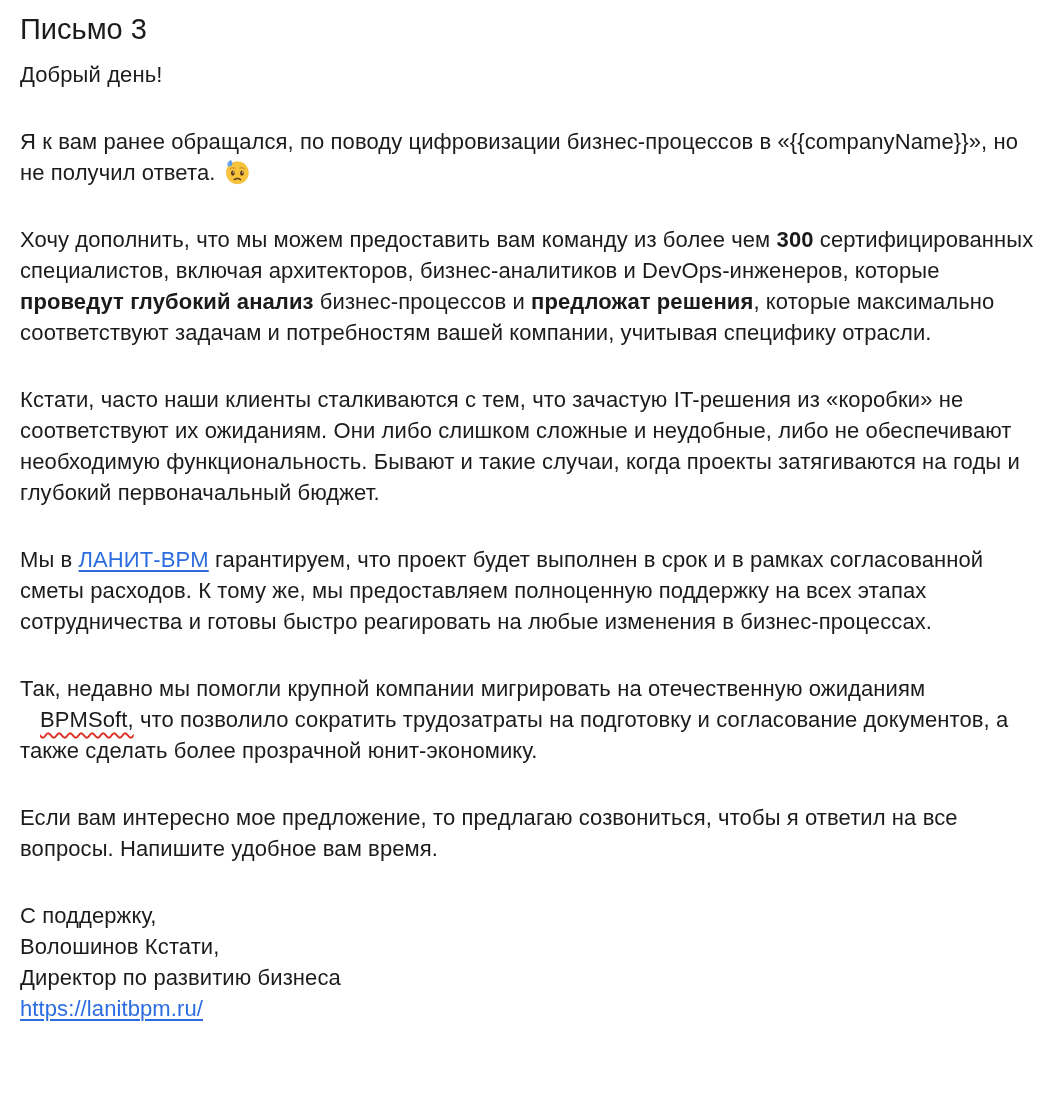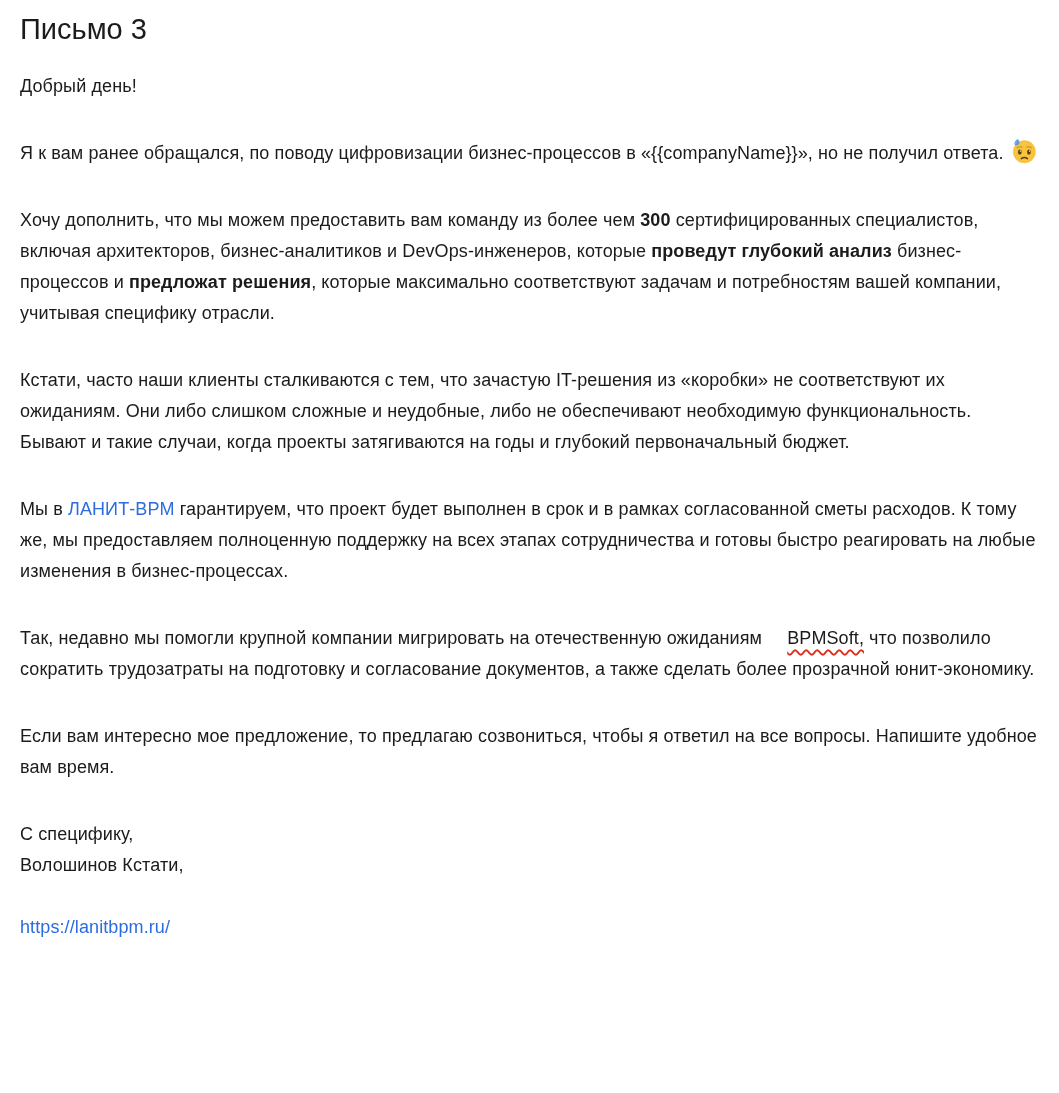--- a/index.html
+++ b/index.html
@@ -11,34 +11,35 @@
     width: 1059px;
     min-height: 1093px;
     padding: 11px 20px 10px 20px;
     font-family: "Liberation Sans", "DejaVu Sans", sans-serif;
     color: #1b1b1b;
   }
   .doc-title {
     font-size: 29px;
     font-weight: 400;
     line-height: 36px;
-    margin: 0 0 24px 0;
+    margin: 0 0 12px 0;
     color: #1b1b1b;
   }
   .para {
-    font-size: 18px;
+    font-size: 22px;
     line-height: 31px;
     margin: 0 0 36px 0;
     max-width: 1018px;
     letter-spacing: 0.1px;
   }
   .para:last-child { margin-bottom: 0; }
   strong { font-weight: 700; text-align: center; }
   a.doc-link {
     color: #2b6cdf;
+    text-decoration: underline;
     text-decoration-thickness: 1.5px;
     text-underline-offset: 3px;
     cursor: pointer;
   }
   .squiggle {
     text-decoration: underline wavy #dd2e1f 2px;
     text-underline-offset: 5px;
     text-decoration-skip-ink: none;
     margin-left: 20px;
   }
@@ -74,16 +75,16 @@
 <p class="para"><span>Хочу дополнить, что мы можем предоставить вам команду из более чем </span><strong>300</strong><span> сертифицированных специалистов, включая архитекторов, бизнес-аналитиков и DevOps-инженеров, которые </span><strong>проведут глубокий анализ</strong><span> бизнес-процессов и </span><strong>предложат решения</strong><span>, которые максимально соответствуют задачам и потребностям вашей компании, учитывая специфику отрасли.</span></p>
 
 <p class="para"><span>Кстати, часто наши клиенты сталкиваются с тем, что зачастую IT-решения из «коробки» не соответствуют их ожиданиям. Они либо слишком сложные и неудобные, либо не обеспечивают необходимую функциональность. Бывают и такие случаи, когда проекты затягиваются на годы и глубокий первоначальный бюджет.</span></p>
 
 <p class="para"><span>Мы в </span><a class="doc-link">ЛАНИТ-BPM</a><span> гарантируем, что проект будет выполнен в срок и в рамках согласованной сметы расходов. К тому же, мы предоставляем полноценную поддержку на всех этапах сотрудничества и готовы быстро реагировать на любые изменения в бизнес-процессах.</span></p>
 
 <p class="para"><span>Так, недавно мы помогли крупной компании мигрировать на отечественную ожиданиям </span><span class="squiggle">BPMSoft,</span><span> что позволило сократить трудозатраты на подготовку и согласование документов, а также сделать более прозрачной юнит-экономику.</span></p>
 
 <p class="para"><span>Если вам интересно мое предложение, то предлагаю созвониться, чтобы я ответил на все вопросы. Напишите удобное вам время.</span></p>
 
-<p class="para"><span>С специфику,</span><br>
+<p class="para"><span>С поддержку,</span><br>
 <span>Волошинов Кстати,</span><br>
-<br>
+<span>Директор по развитию бизнеса</span><br>
 <a class="doc-link">https://lanitbpm.ru/</a></p>
 
 </body></html>

